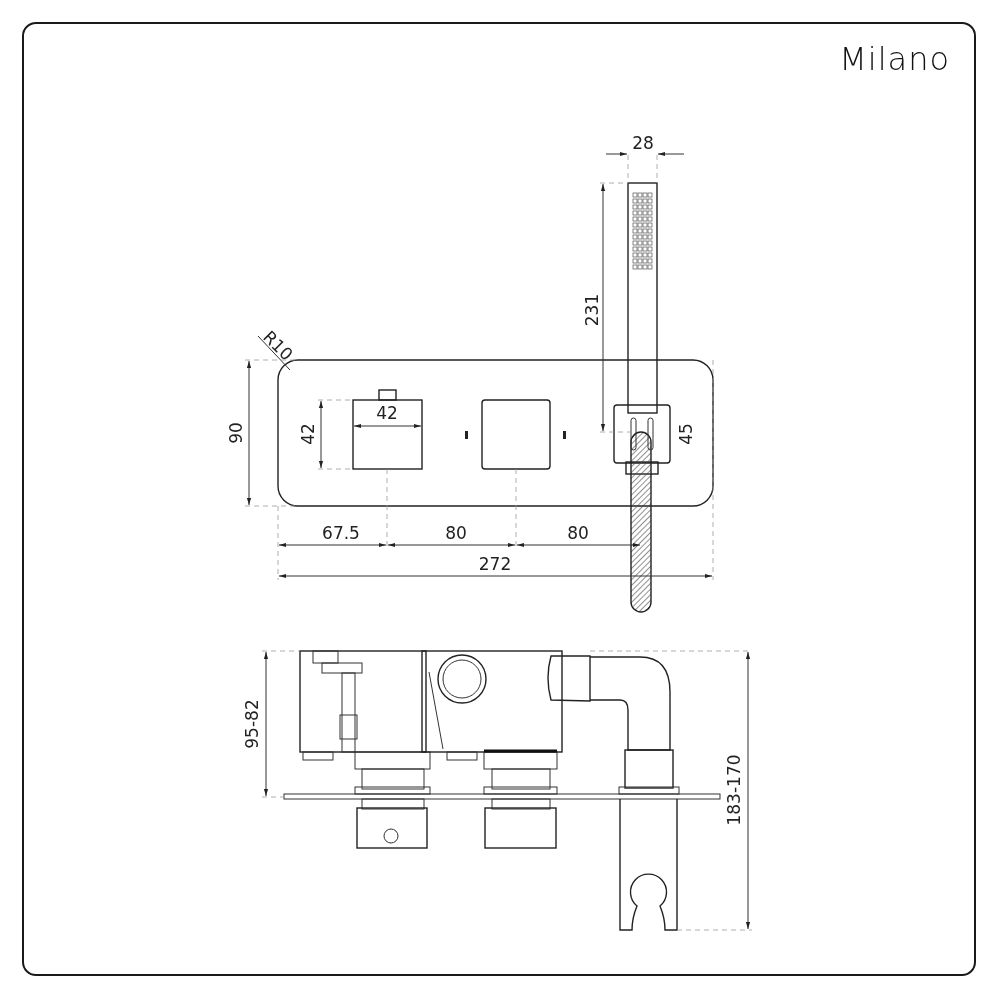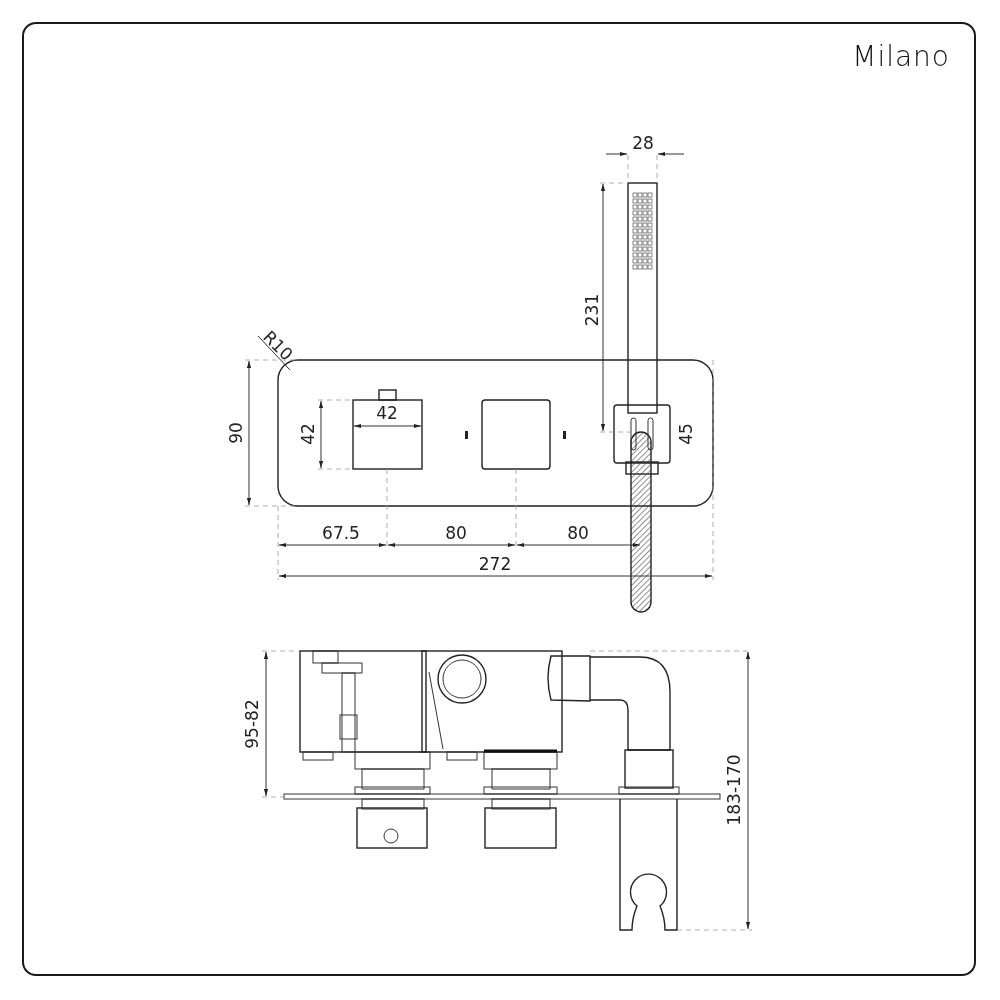--- a/index.html
+++ b/index.html
@@ -1,18 +1,18 @@
 <!DOCTYPE html>
 <html><head>
 <meta charset="utf-8">
 <style>
   html,body{margin:0;padding:0;background:#fff;}
   body{width:1000px;height:1000px;position:relative;overflow:hidden;font-family:"DejaVu Sans",sans-serif;}
   .frame{position:absolute;left:22px;top:22px;width:954px;height:954px;border:2px solid #1a1a1a;border-radius:14px;box-sizing:border-box;}
-  .brand{position:absolute;right:50px;top:40px;font-family:"DejaVu Sans",sans-serif;font-size:28px;font-weight:200;letter-spacing:1px;color:#111;}
+  .brand{position:absolute;right:50px;top:40px;font-family:"DejaVu Sans",sans-serif;font-size:32px;font-weight:200;letter-spacing:1px;color:#111;}
   svg{position:absolute;left:0;top:0;}
   .dim{font-family:"DejaVu Sans",sans-serif;font-size:17px;fill:#222;}
   .ln{stroke:#222;stroke-width:1.4;fill:none;}
   .thin{stroke:#333;stroke-width:1;fill:none;}
   .dash{stroke:#999;stroke-width:0.8;stroke-dasharray:5 4;fill:none;}
 </style>
 </head>
 <body>
 
 <div class="frame"></div>

